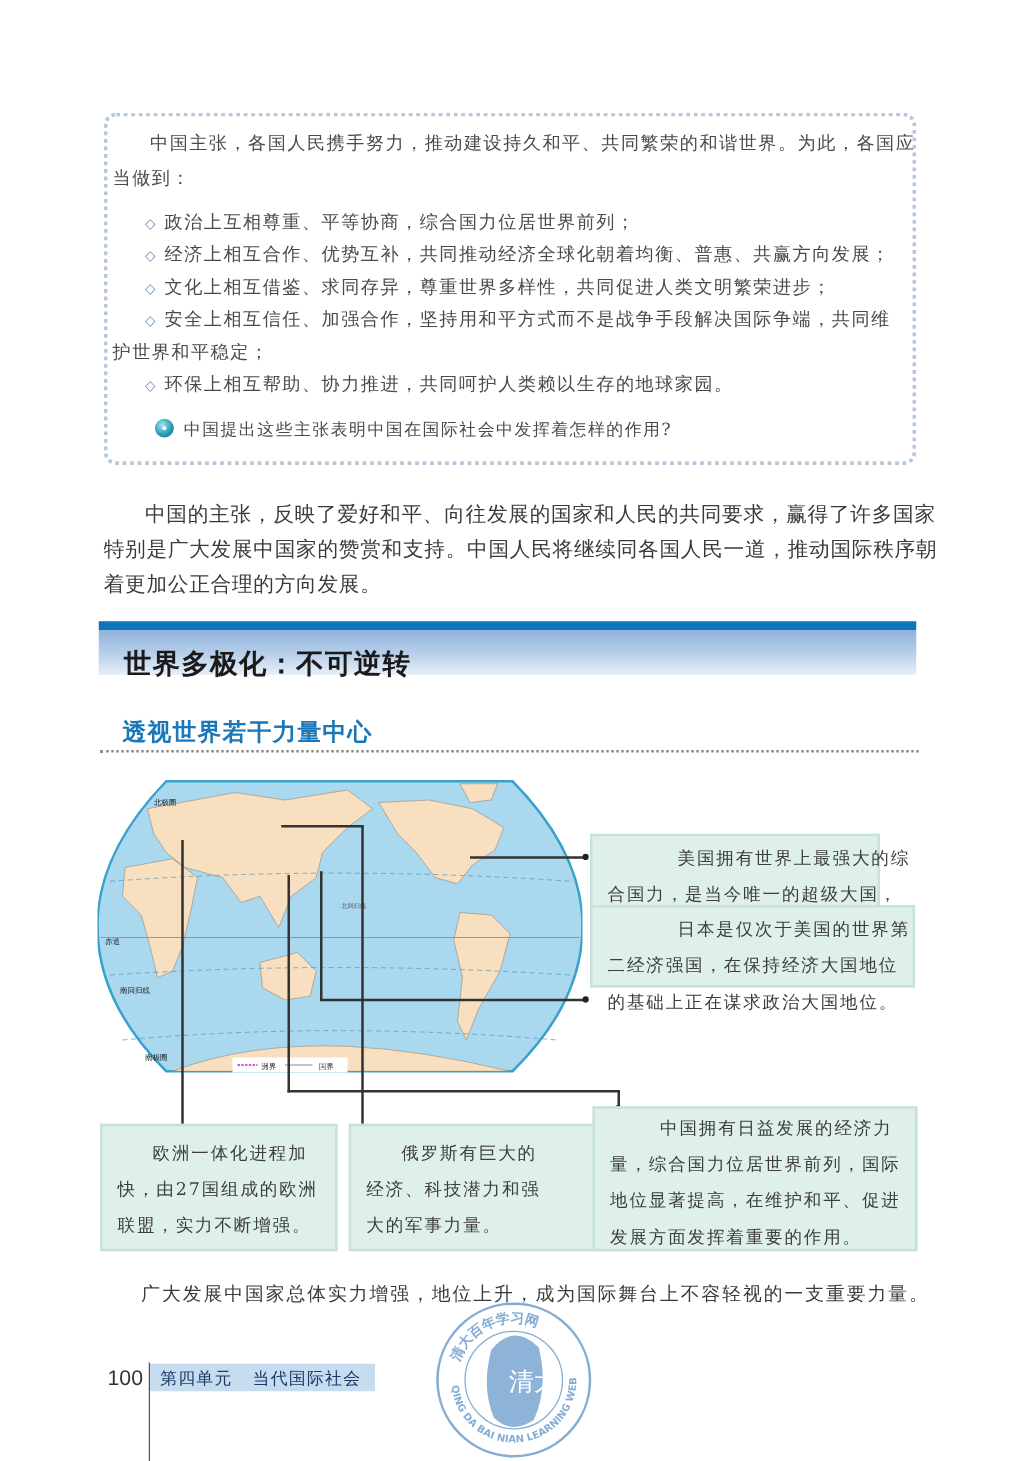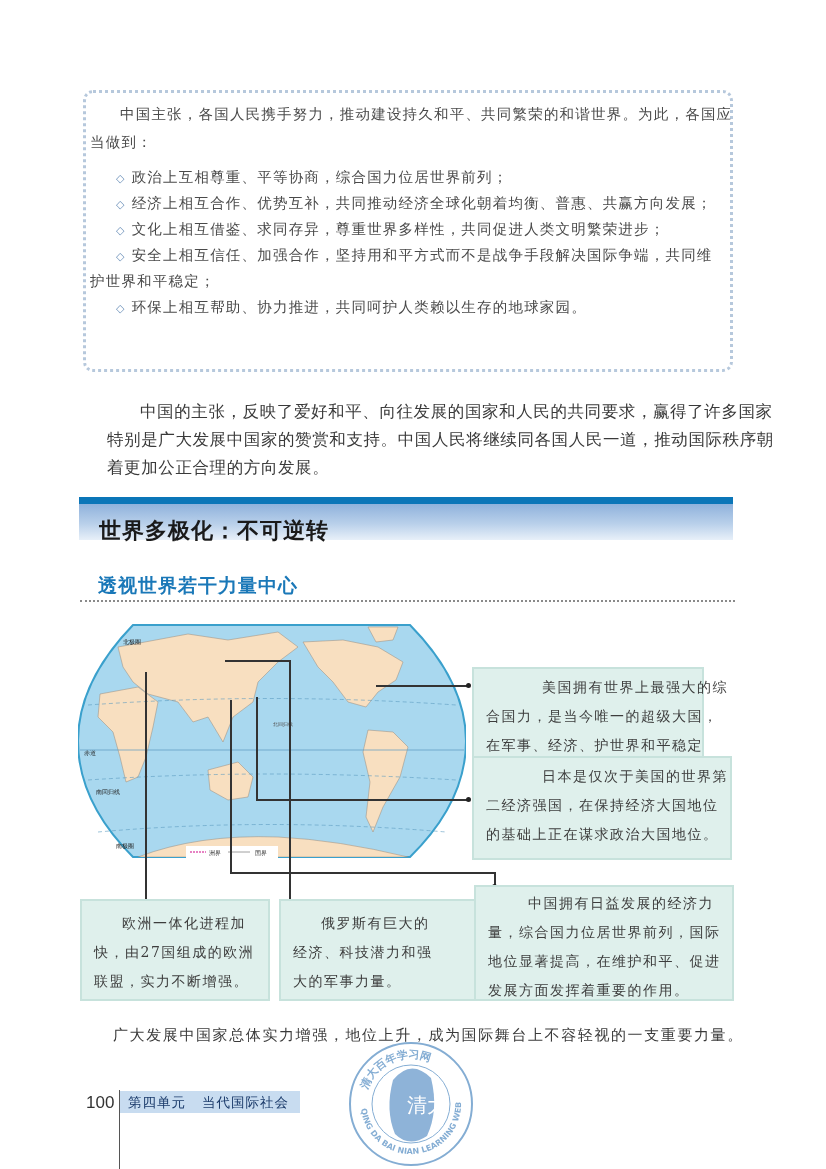--- a/index.html
+++ b/index.html
@@ -21,21 +21,21 @@
     display: inline-block; width: 15px; height: 15px; border-radius: 50%;
     background: radial-gradient(circle at 40% 35%, #a9e6f0 0%, #2a9bb8 55%, #176c85 100%);
     vertical-align: -2px; margin-right: 8px; position: relative;
   }
   .q-icon::after { content: ""; position: absolute; left: 6px; top: 6px; width: 3px; height: 3px; background: #fff; border-radius: 50%; }
 
   .body-para {
     position: absolute; left: 83px; top: 398px; width: 655px;
     font-size: 16.5px; line-height: 28px; color: #3a3a3a; letter-spacing: 0.6px;
   }
-  .body-para span { display: block; white-space: nowrap; margin-left: 24px; }
+  .body-para span { display: block; white-space: nowrap; }
 
   
   .banner {
     position: absolute; left: 79px; top: 497px; width: 654px; height: 43px;
     background: linear-gradient(#8fb2dc 0%, #b9d0ea 55%, #e8f0f9 100%);
     border-top: 7px solid #0b76b8;
   }
   .banner-title {
     position: absolute; left: 20px; top: 12px; font-size: 22px; font-weight: bold;
     color: #1a1a1a; letter-spacing: 1px; font-family: "DejaVu Serif", serif;
@@ -97,20 +97,23 @@
     <span class="bullet-mark">◇</span><span>安全上相互信任、加强合作，坚持用和平方式而不是战争手段解决国际争端，共同维</span>
   </div>
   <div class="p" style="left:30px;top:127px;">
     <span class="bullet-mark">◇</span><span>文化上相互借鉴、求同存异，尊重世界多样性，共同促进人类文明繁荣进步；</span>
   </div>
   <div class="p" style="left:4px;top:179px;">护世界和平稳定；</div>
   <div class="p" style="left:30px;top:205px;">
     <span class="bullet-mark">◇</span><span>环保上相互帮助、协力推进，共同呵护人类赖以生存的地球家园。</span>
   </div>
 
+  <div class="p" style="left:38px;top:242px;font-size:13.5px;">
+    <span class="q-icon"></span><span>中国提出这些主张表明中国在国际社会中发挥着怎样的作用?</span>
+  </div>
 </div>
 
 <div class="body-para">
   <span style="padding-left:33px;">中国的主张，反映了爱好和平、向往发展的国家和人民的共同要求，赢得了许多国家</span>
   <span>特别是广大发展中国家的赞赏和支持。中国人民将继续同各国人民一道，推动国际秩序朝</span>
   <span>着更加公正合理的方向发展。</span>
 </div>
 
 <div class="banner">
   <div class="banner-title">世界多极化：不可逆转</div>
@@ -182,21 +185,21 @@
 <div class="connector" style="left:230px;top:872px;width:266px;height:2px;"></div>
 <div class="connector" style="left:494px;top:872px;width:2px;height:14px;"></div>
 <div class="conn-dot" style="left:492px;top:884px;"></div>
 
 <div class="info-box" style="left:472px;top:630px;width:232px;height:120px;padding-top:4px;margin-top:37px;">
   <span style="padding-left:56px;">美国拥有世界上最强大的综</span>
   <span>合国力，是当今唯一的超级大国，</span>
   <span>在军事、经济、护世界和平稳定</span>
   <span>领先地位。</span>
 </div>
-<div class="info-box" style="left:472px;top:756px;width:260px;height:104px;padding-top:4px;">
+<div class="info-box" style="left:472px;top:724px;width:260px;height:66px;padding-top:4px;">
   <span style="padding-left:56px;">日本是仅次于美国的世界第</span>
   <span>二经济强国，在保持经济大国地位</span>
   <span>的基础上正在谋求政治大国地位。</span>
 </div>
 <div class="info-box" style="left:80px;top:899px;width:190px;height:102px;padding-top:8px;">
   <span style="padding-left:28px;">欧洲一体化进程加</span>
   <span>快，由27国组成的欧洲</span>
   <span>联盟，实力不断增强。</span>
 </div>
 <div class="info-box" style="left:279px;top:899px;width:227px;height:102px;padding-top:8px;">

